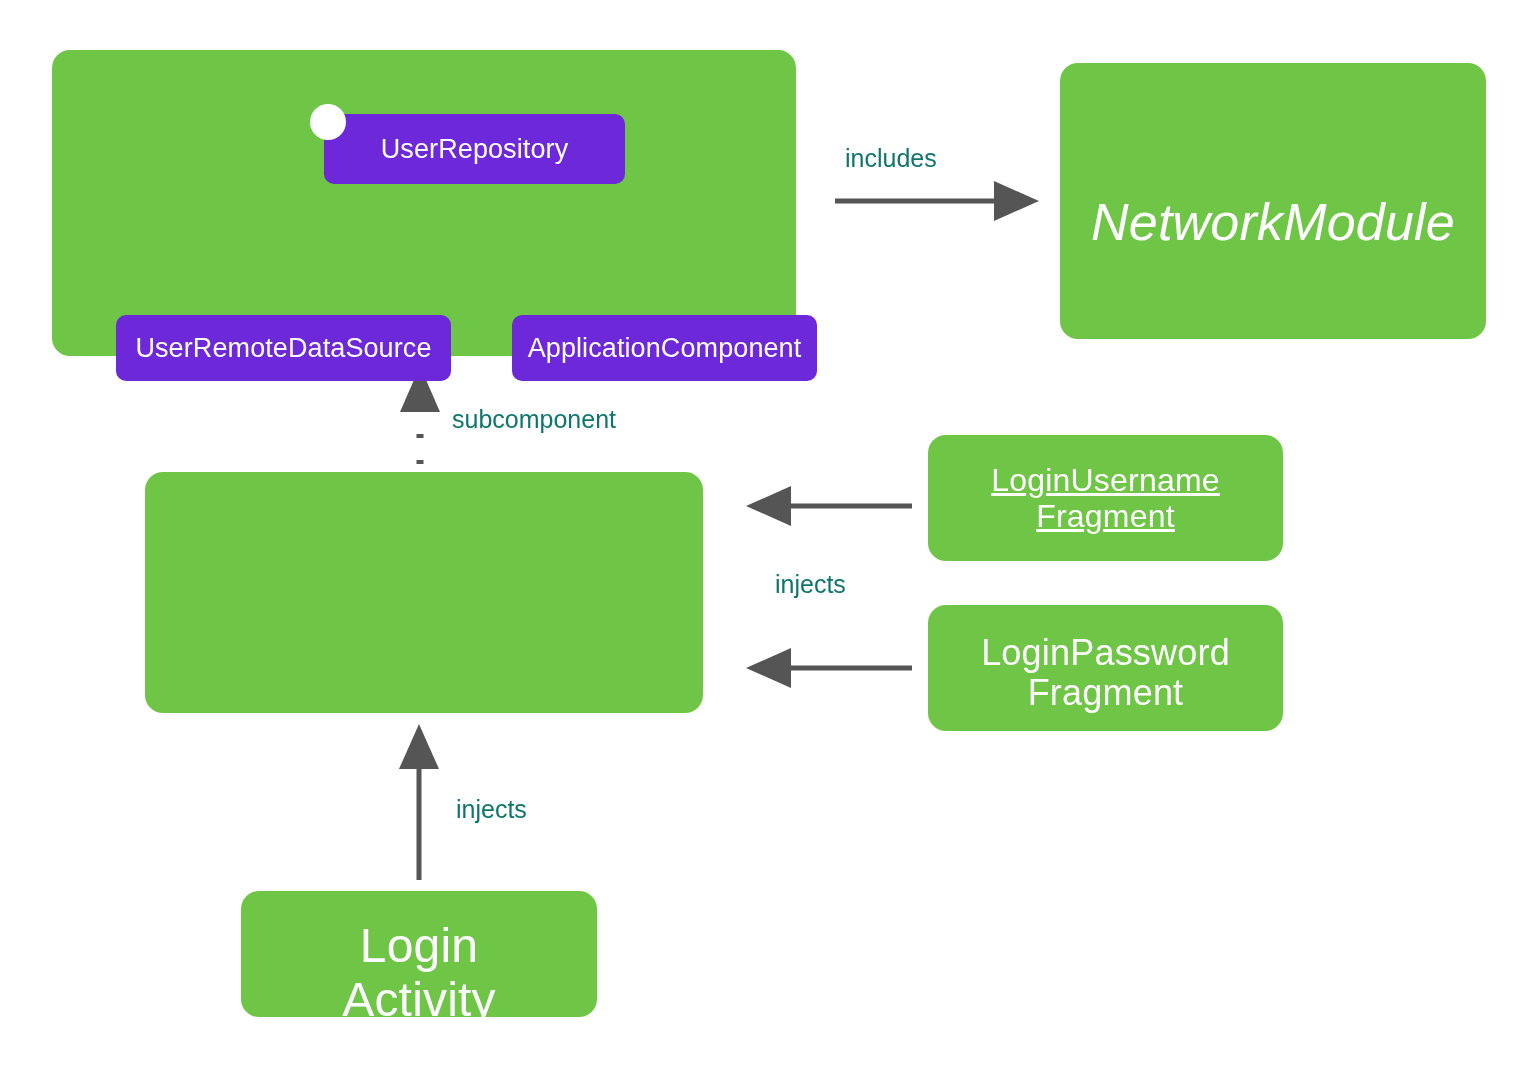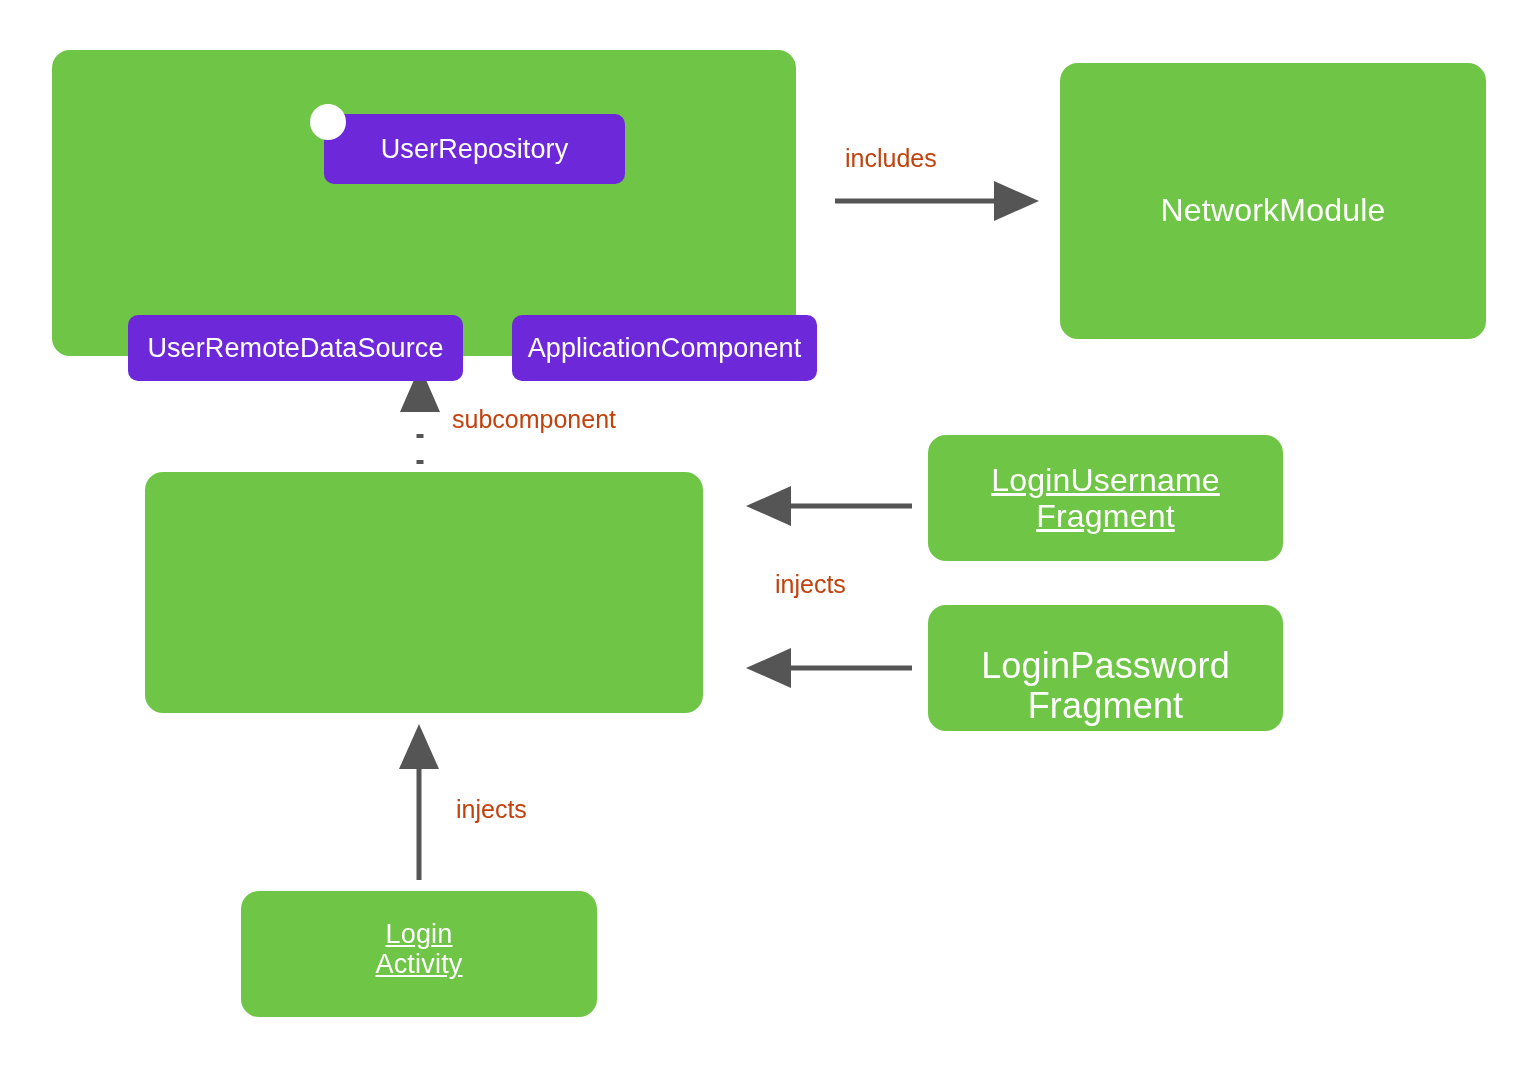--- a/index.html
+++ b/index.html
@@ -55,21 +55,21 @@
   }
   .chip-dot {
     position: absolute;
     background: #ffffff;
     border-radius: 50%;
   }
 
   
   .edge-label {
     position: absolute;
-    color: #c2410c;
+    color: #0f766e;
     font-size: 25px;
     line-height: 1;
     white-space: nowrap;
   }
 
   
   #edges {
     position: absolute;
     left: 0;
     top: 0;
@@ -78,40 +78,40 @@
     pointer-events: none;
   }
 
   
   #app-component      { left: 52px;  top: 50px;  width: 744px;  height: 306px; }
   #app-component .node-title { top: 168px; font-size: 46px; }
 
   #chip-user-repository { left: 272px; top: 64px; width: 301px; height: 70px; }
   #chip-user-repository .chip-dot { left: -14px; top: -10px; width: 36px; height: 36px; }
 
-  #chip-user-remote   { left: 76px;  top: 265px; width: 335px; height: 66px; }
+  #chip-user-remote   { left: 64px;  top: 265px; width: 335px; height: 66px; }
   #chip-user-local    { left: 460px; top: 265px; width: 305px; height: 66px; }
 
   #network-module     { left: 1060px; top: 63px; width: 426px; height: 276px; }
-  #network-module .node-title { top: 130px; font-size: 32px; }
+  #network-module .node-title { top: 130px; font-size: 52px; font-style: italic; }
 
   #login-component    { left: 145px; top: 472px; width: 558px; height: 241px; }
   #login-component .node-title { top: 566px; font-size: 44px; }
 
   #chip-login-viewmodel { left: 367px; top: 637px; width: 305px; height: 64px; }
   #chip-login-viewmodel .chip-dot { left: -5px; top: -9px; width: 34px; height: 34px; }
 
   #login-username-fragment { left: 928px; top: 435px; width: 355px; height: 126px; }
   #login-username-fragment .node-title { top: 28px; font-size: 32px; text-decoration: underline; }
 
   #login-password-fragment { left: 928px; top: 605px; width: 355px; height: 126px; }
-  #login-password-fragment .node-title { top: 28px; font-size: 36px; margin-top: 13px; }
+  #login-password-fragment .node-title { top: 28px; font-size: 36px; }
 
   #login-activity     { left: 241px; top: 891px; width: 356px; height: 126px; }
-  #login-activity .node-title { top: 28px; font-size: 27px; text-decoration: underline; }
+  #login-activity .node-title { top: 28px; font-size: 48px; }
 
   #label-includes     { left: 845px; top: 146px; }
   #label-subcomponent { left: 452px; top: 407px; }
   #label-injects-fragments { left: 775px; top: 572px; }
   #label-injects-activity  { left: 456px; top: 797px; }
 </style>
 </head>
 <body>
 
 <div id="canvas">

